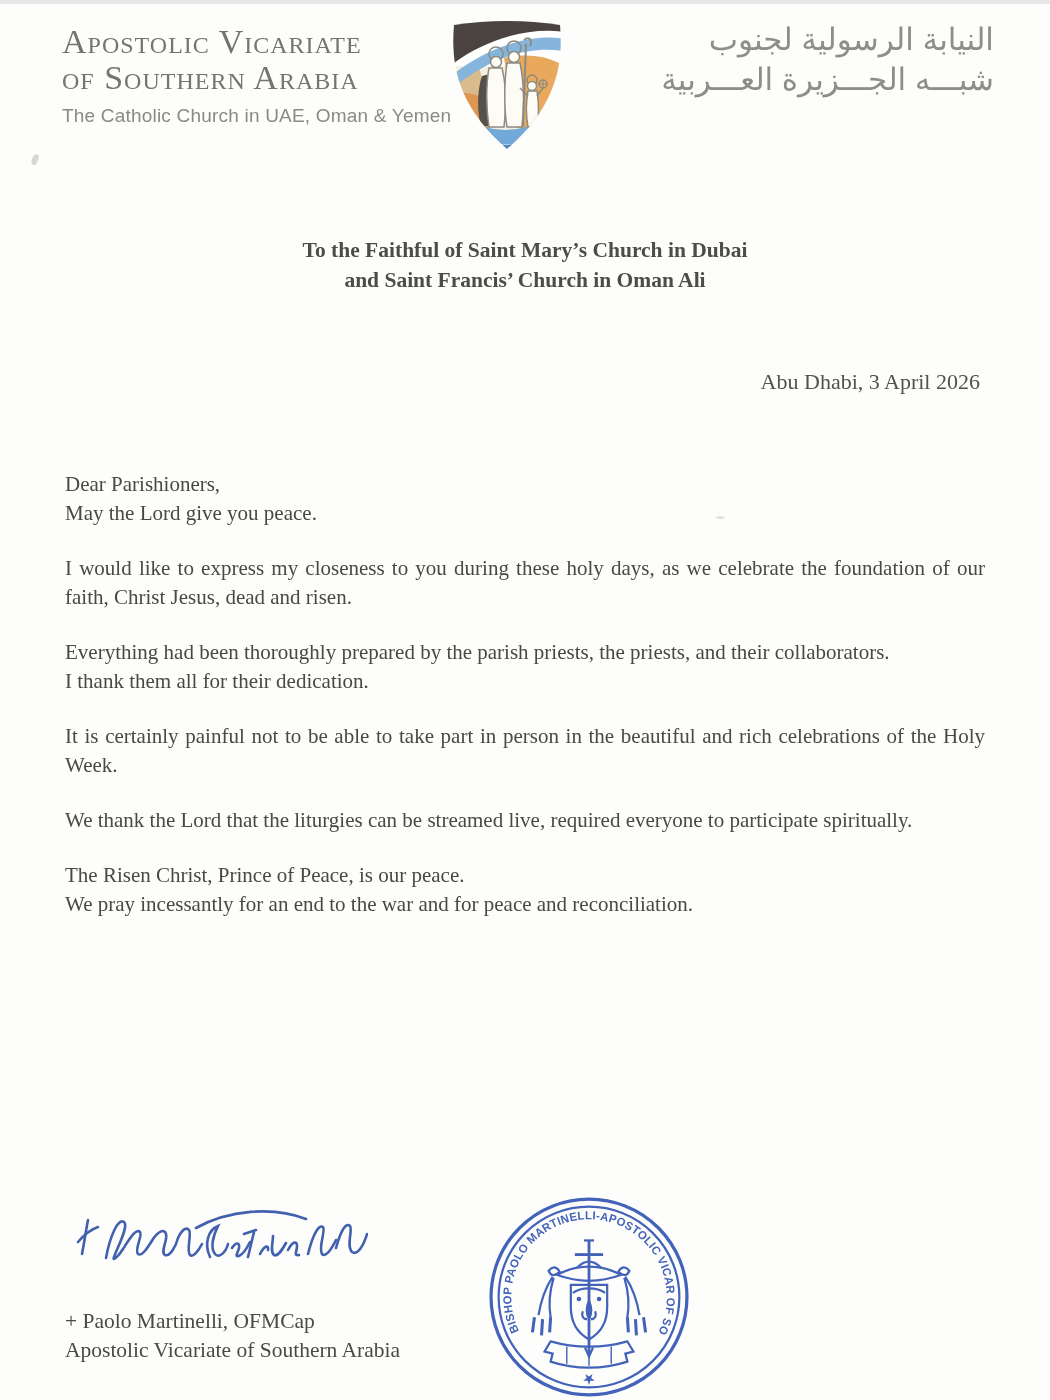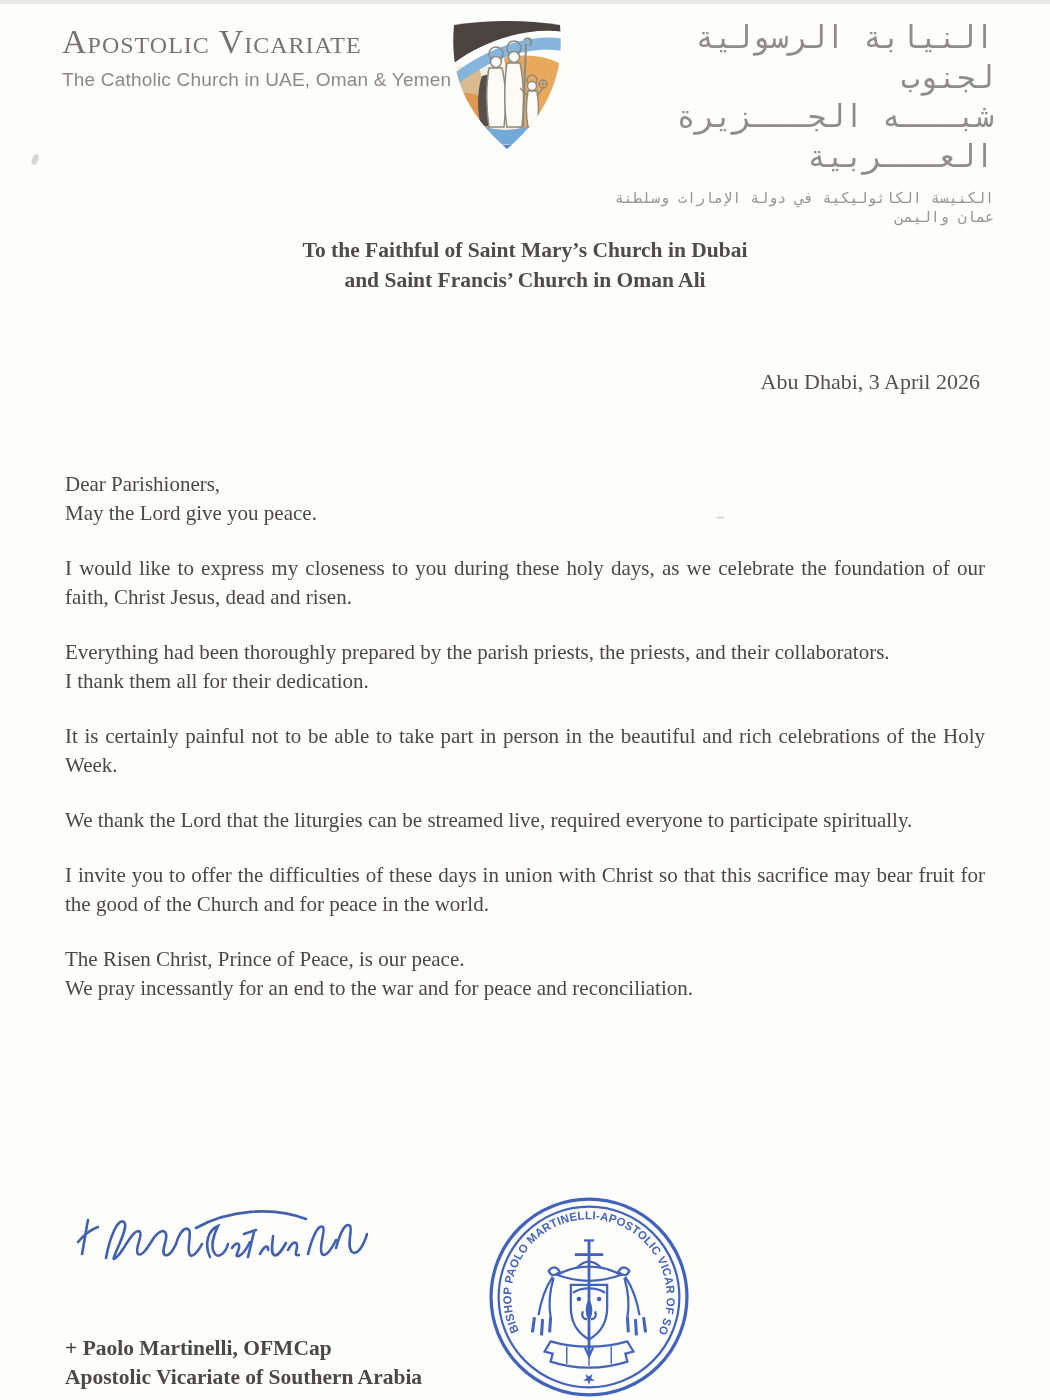--- a/index.html
+++ b/index.html
@@ -28,21 +28,21 @@
   .org-subtitle{
     margin-top:9px;
     font-family:"Liberation Sans", sans-serif;
     font-size:19px;color:#8b8985;
     letter-spacing:.2px;
     white-space:nowrap;
   }
   .lh-logo{width:128px;height:136px;flex:0 0 auto;margin-left:6px;margin-right:18px;}
   .lh-right{
     flex:1;direction:rtl;padding-top:2px;
-    font-family:Liberation Mono, monospace;color:#8f8d88;
+    font-family:Liberation Sans, sans-serif;color:#8f8d88;
   }
   .ar-big{font-size:31px;line-height:1.28;letter-spacing:0;}
   .ar-small{font-size:15px;margin-top:10px;color:#97958f;}
   
   .recipient{
     position:absolute;top:231px;left:0;right:0;
     text-align:center;font-weight:bold;
     font-size:21.5px;line-height:30px;color:#4e4c48;
   }
   .dateline{
@@ -54,40 +54,41 @@
     font-size:21px;line-height:29px;
     text-align:justify;
   }
   .letter-body p{
     margin:0 0 26px 0;
     white-space:pre-line;
   }
   
   .sig-script{position:absolute;top:1198px;left:68px;width:300px;height:72px;}
   .sig-text{
-    position:absolute;top:1330px;left:65px;
-    font-size:21.5px;line-height:29px;color:#4b4945;font-weight:bold;
+    position:absolute;top:1303px;left:65px;
+    font-size:21.5px;line-height:29px;color:#4b4945;
   }
   
   .seal{position:absolute;top:1190px;left:486px;width:206px;height:206px;opacity:.92;}
   
   .smudge1{position:absolute;top:150px;left:32px;width:6px;height:11px;
     border-radius:60% 40% 50% 50%;background:#b9b7b2;opacity:.55;transform:rotate(18deg);}
   .smudge2{position:absolute;top:512px;left:716px;width:9px;height:3px;
     border-radius:50%;background:#c9c7c2;opacity:.5;}
 </style>
 </head>
 <body>
 
 <div class="page">
 
   <div class="letterhead">
     <div class="lh-left">
       <div class="org-name">
         <div>Apostolic Vicariate</div>
+        <div>of Southern Arabia</div>
       </div>
       <div class="org-subtitle">The Catholic Church in UAE, Oman &amp; Yemen</div>
     </div>
 
     <div class="lh-logo">
       <svg viewBox="0 0 126 136" width="128" height="136" aria-hidden="true">
         <defs>
           <clipPath id="shieldClip">
             <path d="M10,7 C45,1.5 81,1.5 116,7 C119,42 115,86 63,131 C11,86 7,42 10,7 Z"></path>
           </clipPath>
@@ -120,21 +121,20 @@
             <circle cx="99" cy="66" r="4" fill="none"></circle>
             <path d="M95,66 H103 M99,62 V70" fill="none" stroke-width="1"></path>
           </g>
         </g>
       </svg>
     </div>
 
     <div class="lh-right">
       <div class="ar-big">النيابة الرسولية لجنوب</div>
       <div class="ar-big">شبـــه الجـــزيرة العـــربية</div>
-      <div class="ar-small">الكنيسة الكاثوليكية في دولة الإمارات وسلطنة عمان واليمن</div>
     </div>
   </div>
 
   <div class="smudge1"></div>
   <div class="smudge2"></div>
 
   <div class="recipient">
     <div>To the Faithful of Saint Mary’s Church in Dubai</div>
     <div>and Saint Francis’ Church in Oman Ali</div>
   </div>
@@ -142,21 +142,20 @@
   <div class="dateline">Abu Dhabi, 3 April 2026</div>
 
   <div class="letter-body">
     <p>Dear Parishioners,
 May the Lord give you peace.</p>
     <p>I would like to express my closeness to you during these holy days, as we celebrate the foundation of our faith, Christ Jesus, dead and risen.</p>
     <p>Everything had been thoroughly prepared by the parish priests, the priests, and their collaborators.
 I thank them all for their dedication.</p>
     <p>It is certainly painful not to be able to take part in person in the beautiful and rich celebrations of the Holy Week.</p>
     <p>We thank the Lord that the liturgies can be streamed live, required everyone to participate spiritually.</p>
-    <p>I invite you to offer the difficulties of these days in union with Christ so that this sacrifice may bear fruit for the good of the Church and for peace in the world.</p>
     <p>The Risen Christ, Prince of Peace, is our peace.
 We pray incessantly for an end to the war and for peace and reconciliation.</p>
   </div>
 
   <div class="sig-script">
     <svg viewBox="0 0 300 72" width="300" height="72" aria-hidden="true">
       <g fill="none" stroke="#4161ae" stroke-width="2.6" stroke-linecap="round">
         <path d="M10,40 C16,33 24,27 30,25"></path>
         <path d="M20,18 C18,28 16,42 14,52"></path>
         <path d="M38,56 C42,34 50,16 56,20 C61,24 50,44 46,55 C44,60 50,55 55,47 C62,36 68,26 72,30 C75,33 66,48 70,52 C74,55 80,45 85,37 C90,30 96,26 98,32 C100,38 92,50 97,53 C102,55 108,44 110,36 C113,29 118,24 121,28 C124,32 118,48 122,53 C125,56 131,48 134,42"></path>

